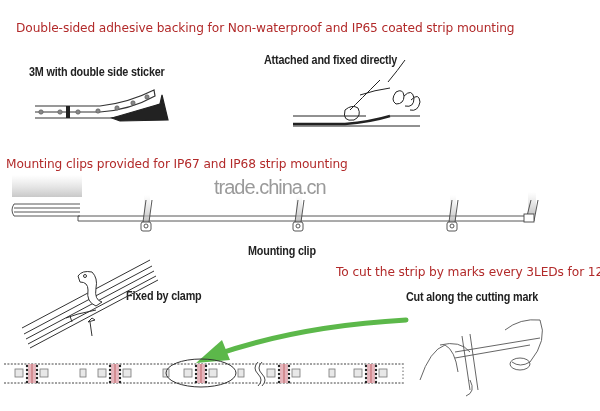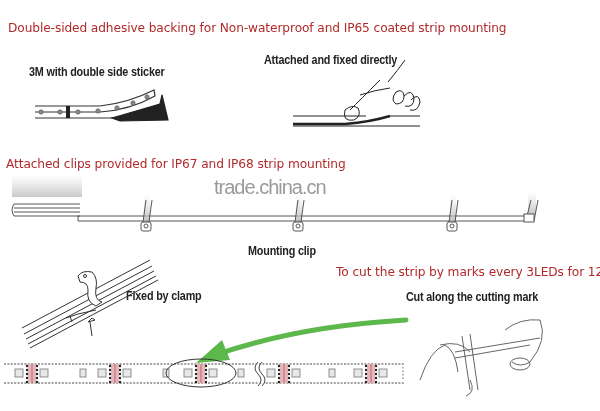--- a/index.html
+++ b/index.html
@@ -9,22 +9,22 @@
              font-size: 12.2px; white-space: nowrap; letter-spacing: -0.1px; }
   .caption { position: absolute; color: #222; font-family: "Liberation Sans", sans-serif;
              font-size: 12px; white-space: nowrap; font-weight: bold; letter-spacing: -0.2px; transform: scaleX(0.9); transform-origin: left top; }
   .watermark { position: absolute; left: 214px; top: 176px; color: #9a9a9a;
                font-family: "Liberation Sans", sans-serif; font-size: 20px; letter-spacing: -1px; }
   svg { position: absolute; left: 0; top: 0; }
 </style>
 </head>
 <body>
 
-<div class="heading" style="left:8px; top:21px;">Double-sided adhesive backing for Non-waterproof and IP65 coated strip mounting</div>
-<div class="heading" style="left:6px; top:157px;">Attached clips provided for IP67 and IP68 strip mounting</div>
+<div class="heading" style="left:16px; top:21px;">Double-sided adhesive backing for Non-waterproof and IP65 coated strip mounting</div>
+<div class="heading" style="left:6px; top:157px;">Mounting clips provided for IP67 and IP68 strip mounting</div>
 <div class="heading" style="left:336px; top:265px;">To cut the strip by marks every 3LEDs for 12V</div>
 
 <div class="caption" style="left:29px; top:65px;">3M with double side sticker</div>
 <div class="caption" style="left:264px; top:53px;">Attached and fixed directly</div>
 <div class="caption" style="left:248px; top:244px;">Mounting clip</div>
 <div class="caption" style="left:126px; top:289px;">Fixed by clamp</div>
 <div class="caption" style="left:406px; top:290px;">Cut along the cutting mark</div>
 
 <div class="watermark">trade.china.cn</div>
 

